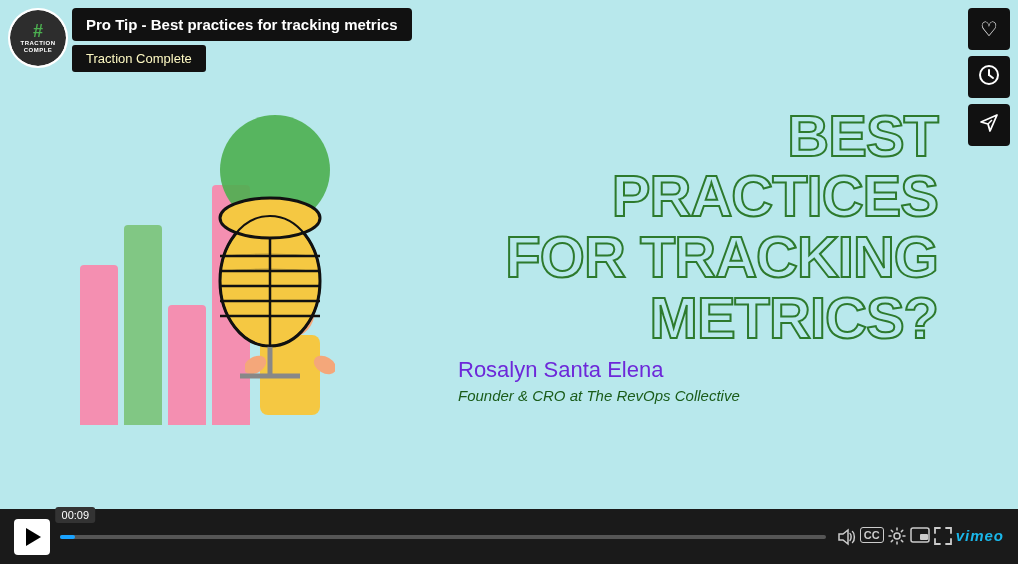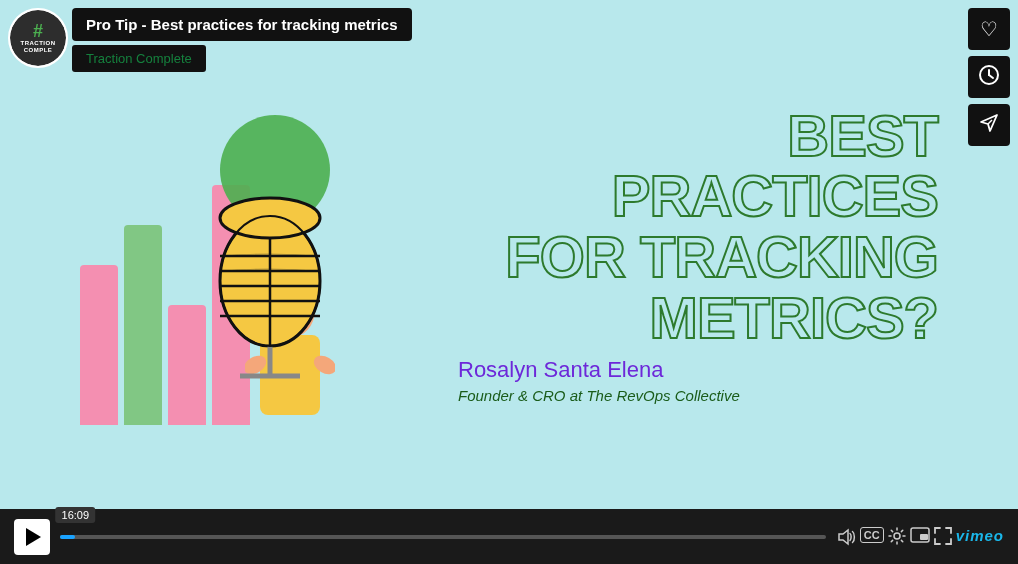--- a/index.html
+++ b/index.html
@@ -85,21 +85,21 @@
       color: #fff;
       padding: 8px 14px;
       font-size: 15px;
       font-weight: bold;
       border-radius: 4px;
       white-space: nowrap;
     }
 
     .channel-name-bar {
       background: #111;
-      color: #15803d;
+      color: #fef9c3;
       padding: 6px 14px;
       font-size: 13px;
       border-radius: 3px;
       margin-top: 4px;
       display: inline-block;
       align-self: flex-start;
     }
 
     
     .right-icons {
@@ -453,21 +453,21 @@
   </div>
 
   <div class="controls-bar">
 
     <div class="play-btn">
       <div class="play-icon"></div>
     </div>
 
     <div class="progress-container">
       <div class="progress-fill" style="width: 2%;"></div>
-      <div class="time-tooltip">16:09</div>
+      <div class="time-tooltip">00:09</div>
     </div>
 
     <div class="control-icons">
 
       <span class="ctrl-icon">
         <svg width="20" height="20" viewBox="0 0 20 20" fill="none" xmlns="http://www.w3.org/2000/svg">
           <path d="M3 7H7L12 3v14L7 13H3V7z" stroke="#ccc" stroke-width="1.5" fill="none"></path>
           <path d="M14 6.5c1.5 1 1.5 5.5 0 7" stroke="#ccc" stroke-width="1.5" stroke-linecap="round" fill="none"></path>
           <path d="M16.5 4.5c2.5 2 2.5 9 0 11" stroke="#ccc" stroke-width="1.5" stroke-linecap="round" fill="none"></path>
         </svg>

